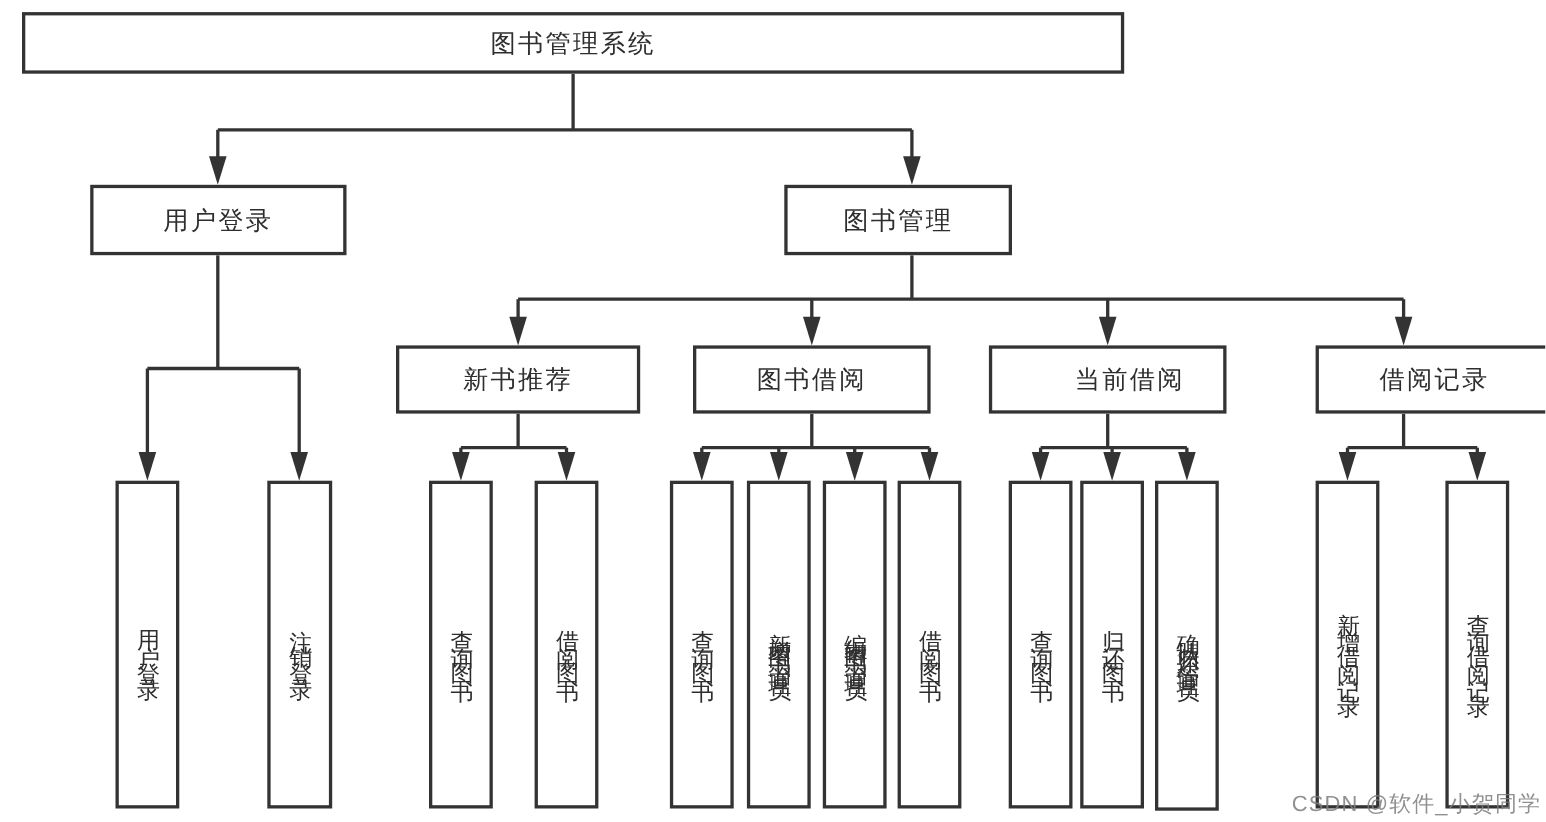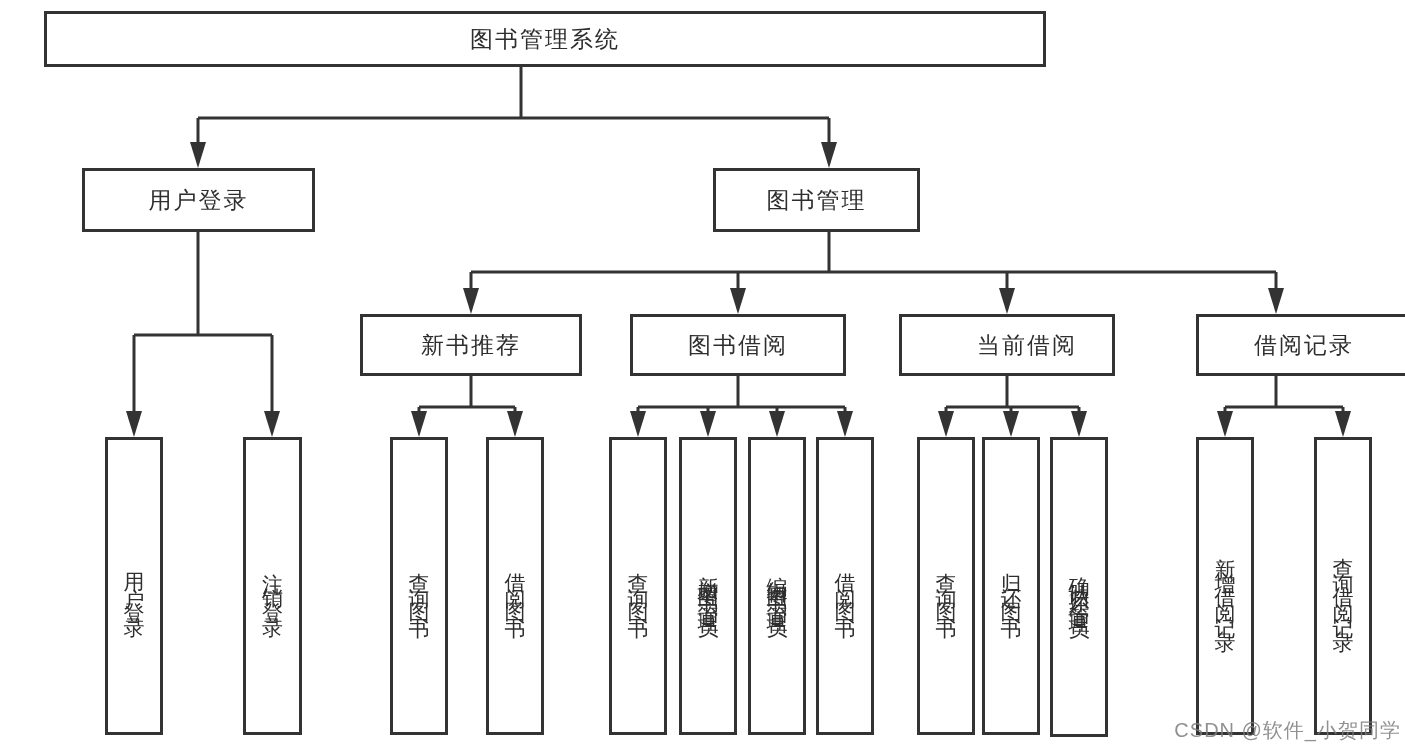--- a/index.html
+++ b/index.html
@@ -122,21 +122,21 @@
     <polygon points="1071,411 1087,411 1079,437"></polygon>
 
     <line x1="1276" y1="376" x2="1276" y2="407"></line>
     <line x1="1225" y1="407" x2="1343" y2="407"></line>
     <line x1="1225" y1="407" x2="1225" y2="417"></line>
     <polygon points="1217,411 1233,411 1225,437"></polygon>
     <line x1="1343" y1="407" x2="1343" y2="417"></line>
     <polygon points="1335,411 1351,411 1343,437"></polygon>
   </svg>
 
-  <div class="box" style="left:20px; top:11px; width:1002px; height:56px;margin-left:24px;">图书管理系统</div>
+  <div class="box" style="left:20px; top:11px; width:1002px; height:56px;">图书管理系统</div>
 
   <div class="box" style="left:82px; top:168px; width:233px; height:64px;">用户登录</div>
   <div class="box" style="left:713px; top:168px; width:207px; height:64px;">图书管理</div>
 
   <div class="box" style="left:630px; top:314px; width:216px; height:62px;">图书借阅</div>
   <div class="box" style="left:360px; top:314px; width:222px; height:62px;">新书推荐</div>
   <div class="box" style="left:899px; top:314px; width:216px; height:62px;padding-left:40px;">当前借阅</div>
   <div class="box" style="left:1168px; top:314px; width:216px; height:62px;margin-left:28px;">借阅记录</div>
 
   <div class="box leaf" style="left:105px; top:437px; width:58px; height:298px;">用户登录</div>

